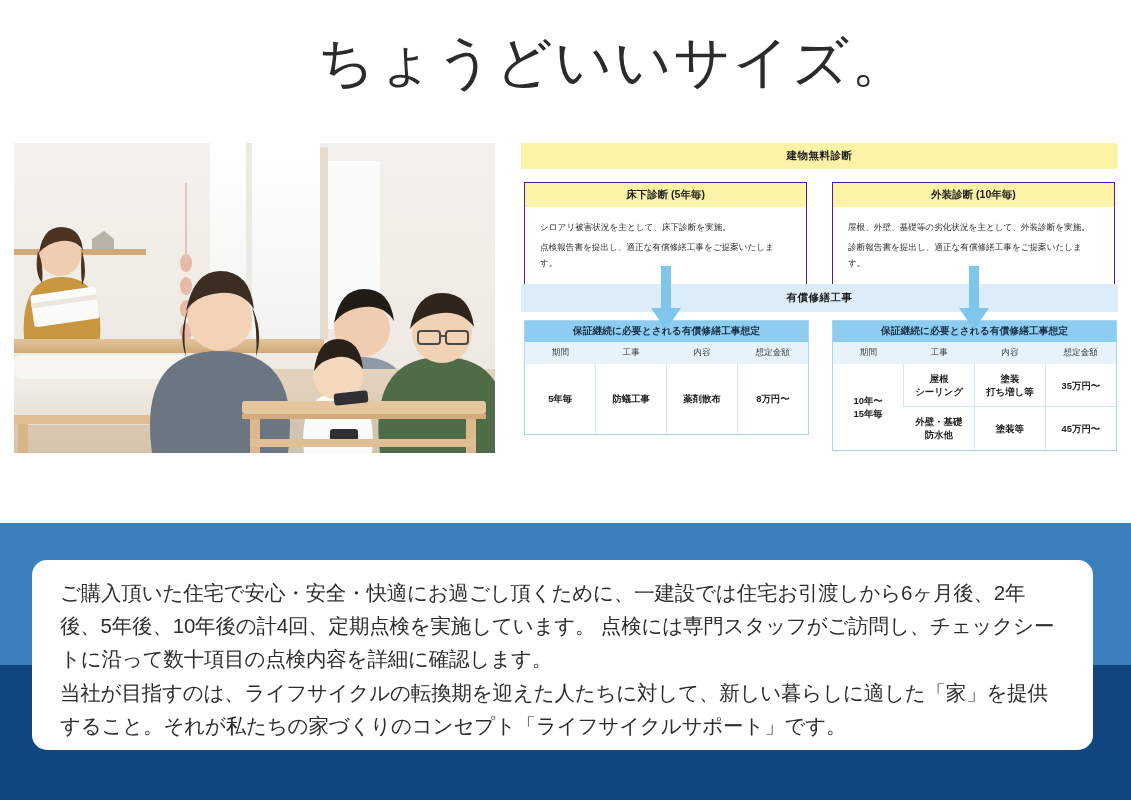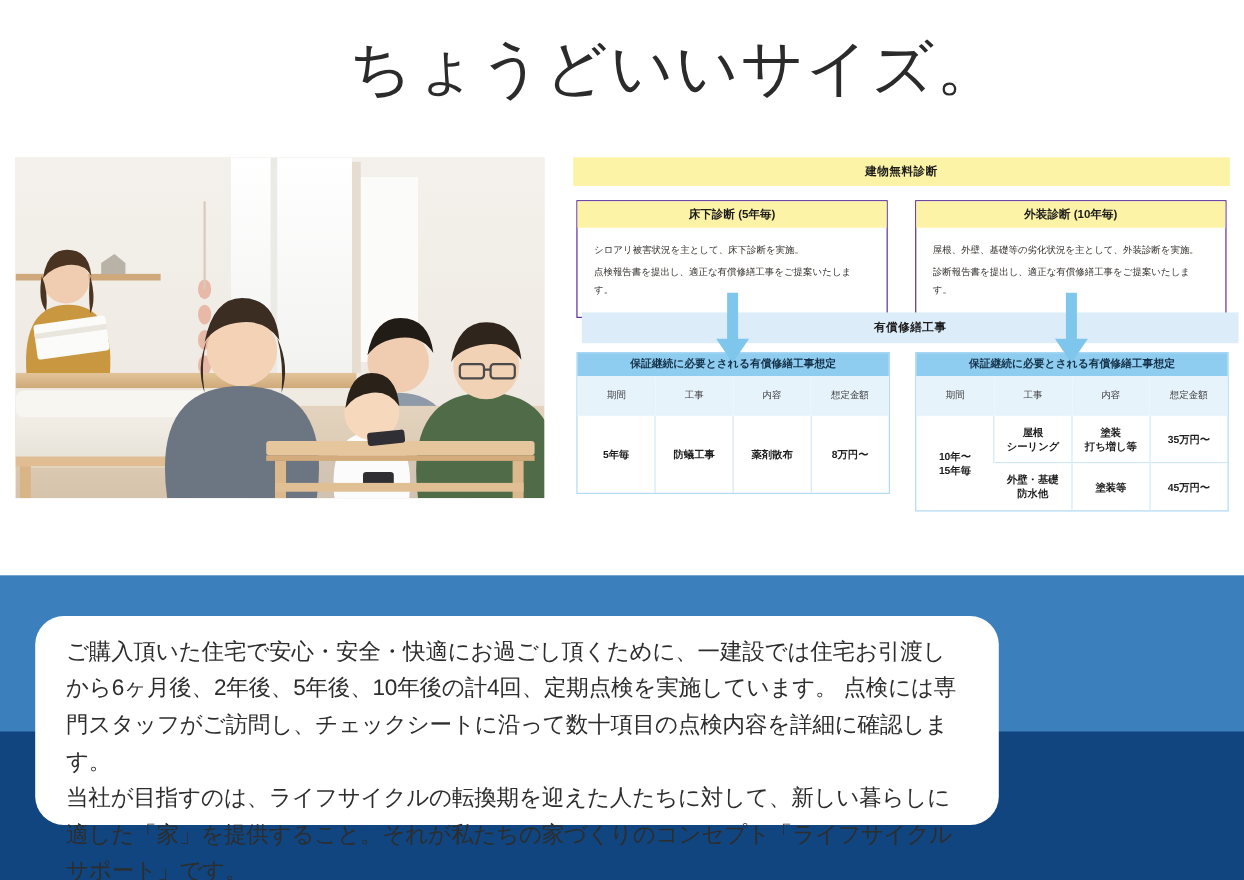--- a/index.html
+++ b/index.html
@@ -83,21 +83,21 @@
     font-size: 8.6px;
     line-height: 1.85;
     color: #33302c;
     min-height: 44px;
   }
   .card-yellow .bd p { margin: 4px; }
 
   
   .band-blue {
     position: absolute;
-    left: 8px; top: 141px;
+    left: 0; top: 141px;
     width: 597px; height: 28px;
     background: #dcedf9;
     display: flex; align-items: center; justify-content: center;
     font-size: 10.5px; font-weight: bold; color: #1d1d1d;
     letter-spacing: .5px;
   }
   .arrow {
     position: absolute;
     top: 123px;
     width: 30px;
@@ -128,21 +128,21 @@
     width: 100%;
     border-collapse: collapse;
     table-layout: fixed;
     font-size: 9.4px;
   }
   table.grid th {
     background: #e7f3fb;
     font-weight: normal;
     color: #3a3a3a;
     font-size: 8.6px;
-    padding: 12px 0;
+    padding: 5px 0;
     border: none;
   }
   table.grid td {
     text-align: center;
     font-weight: bold;
     color: #1d1d1d;
     border-left: 1px solid #cfe7f7;
     padding: 8px 2px;
     line-height: 1.4;
   }
@@ -159,24 +159,24 @@
   }
   .footer-bg-dark {
     position: absolute;
     left: 0; top: 665px;
     width: 1131px; height: 135px;
     background: #10457f;
   }
   .footer-card {
     position: absolute;
     left: 32px; top: 560px;
-    width: 876px;
+    width: 1061px;
     height: 190px;
     background: #ffffff;
-    border-radius: 26px;
+    border-radius: 15px;
     box-sizing: border-box;
     padding: 16px 28px 10px 28px;
   }
   .footer-card p {
     margin: 0;
     font-size: 20.5px;
     line-height: 1.62;
     color: #2d2d2d;
     letter-spacing: -0.2px;
   }

